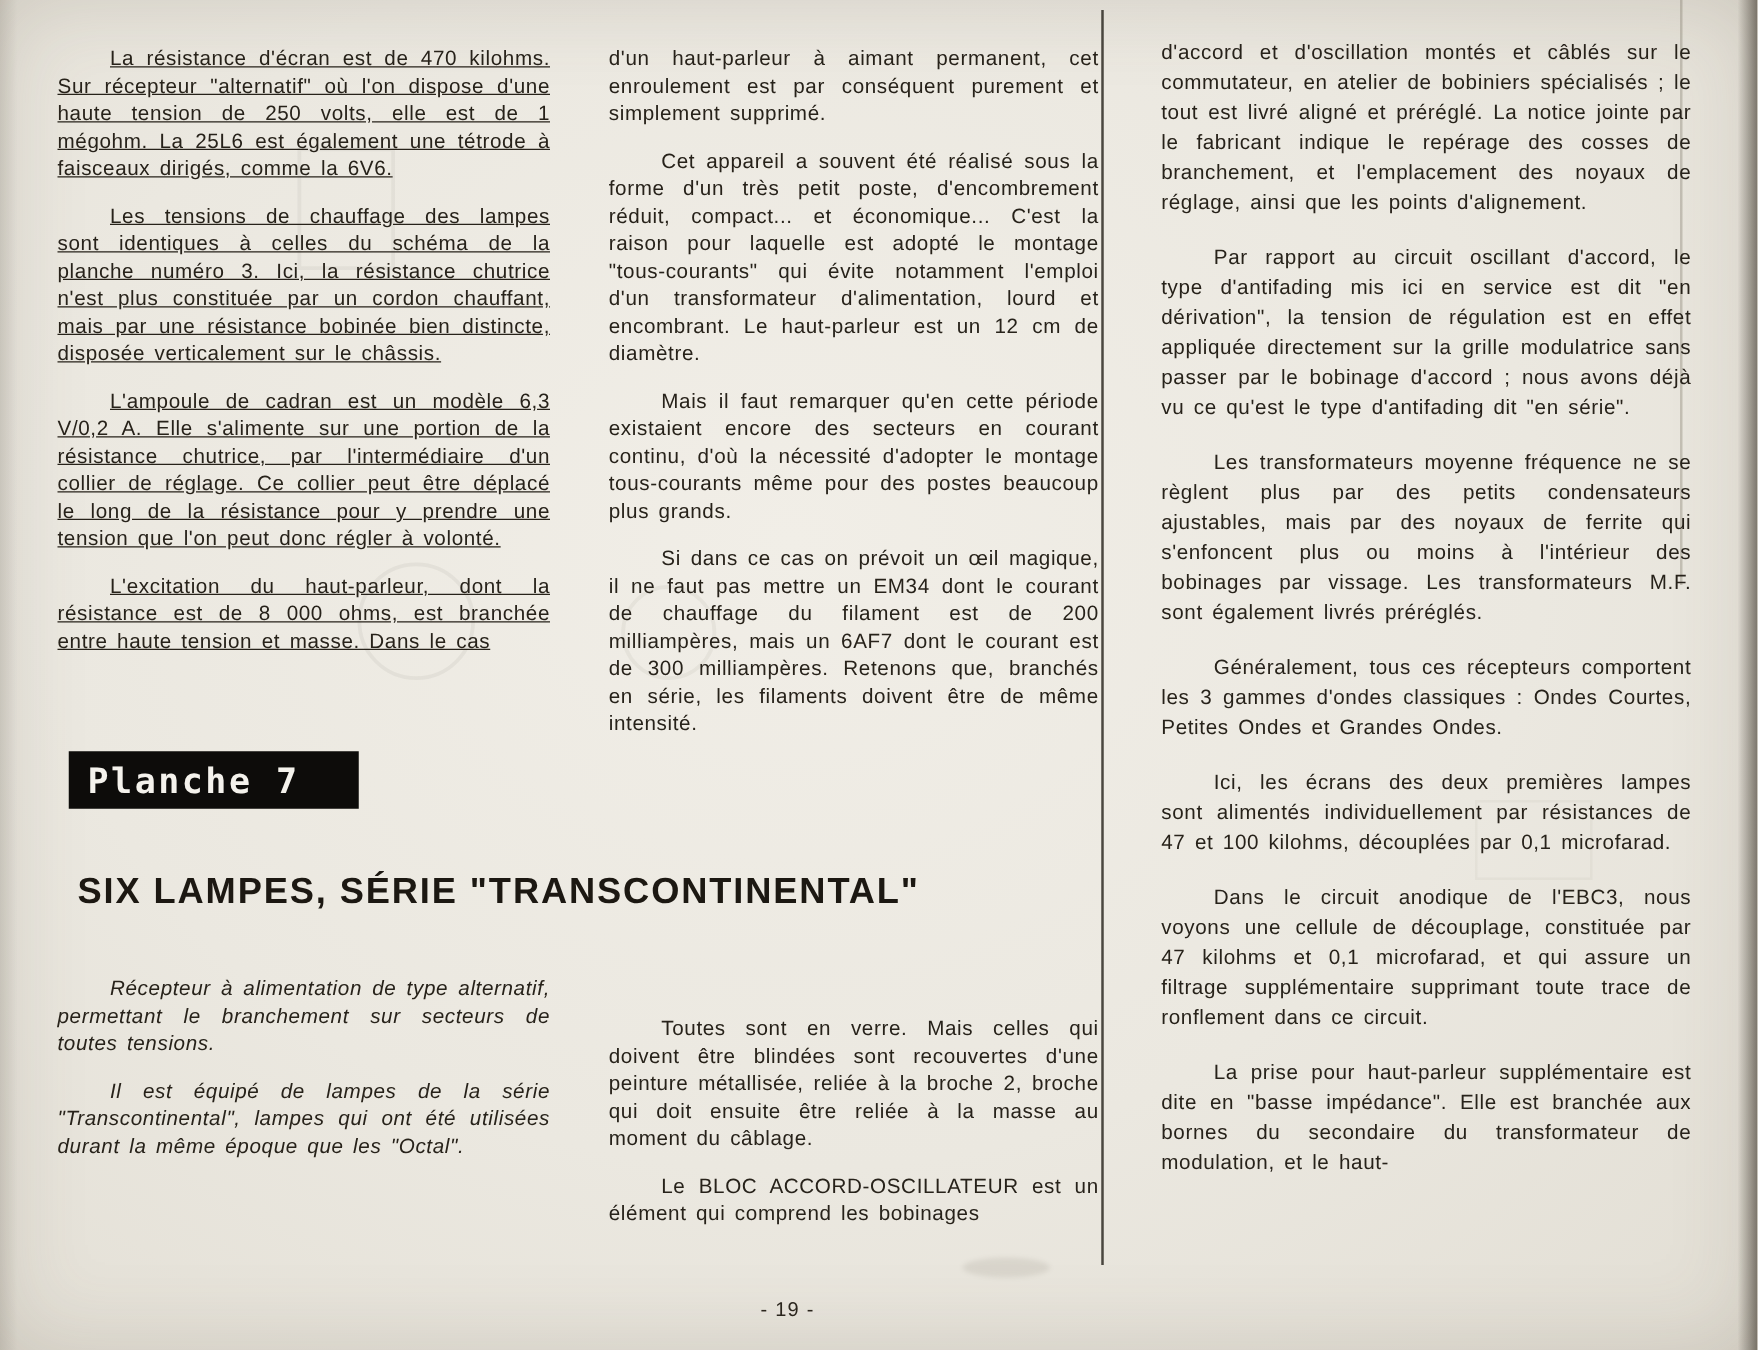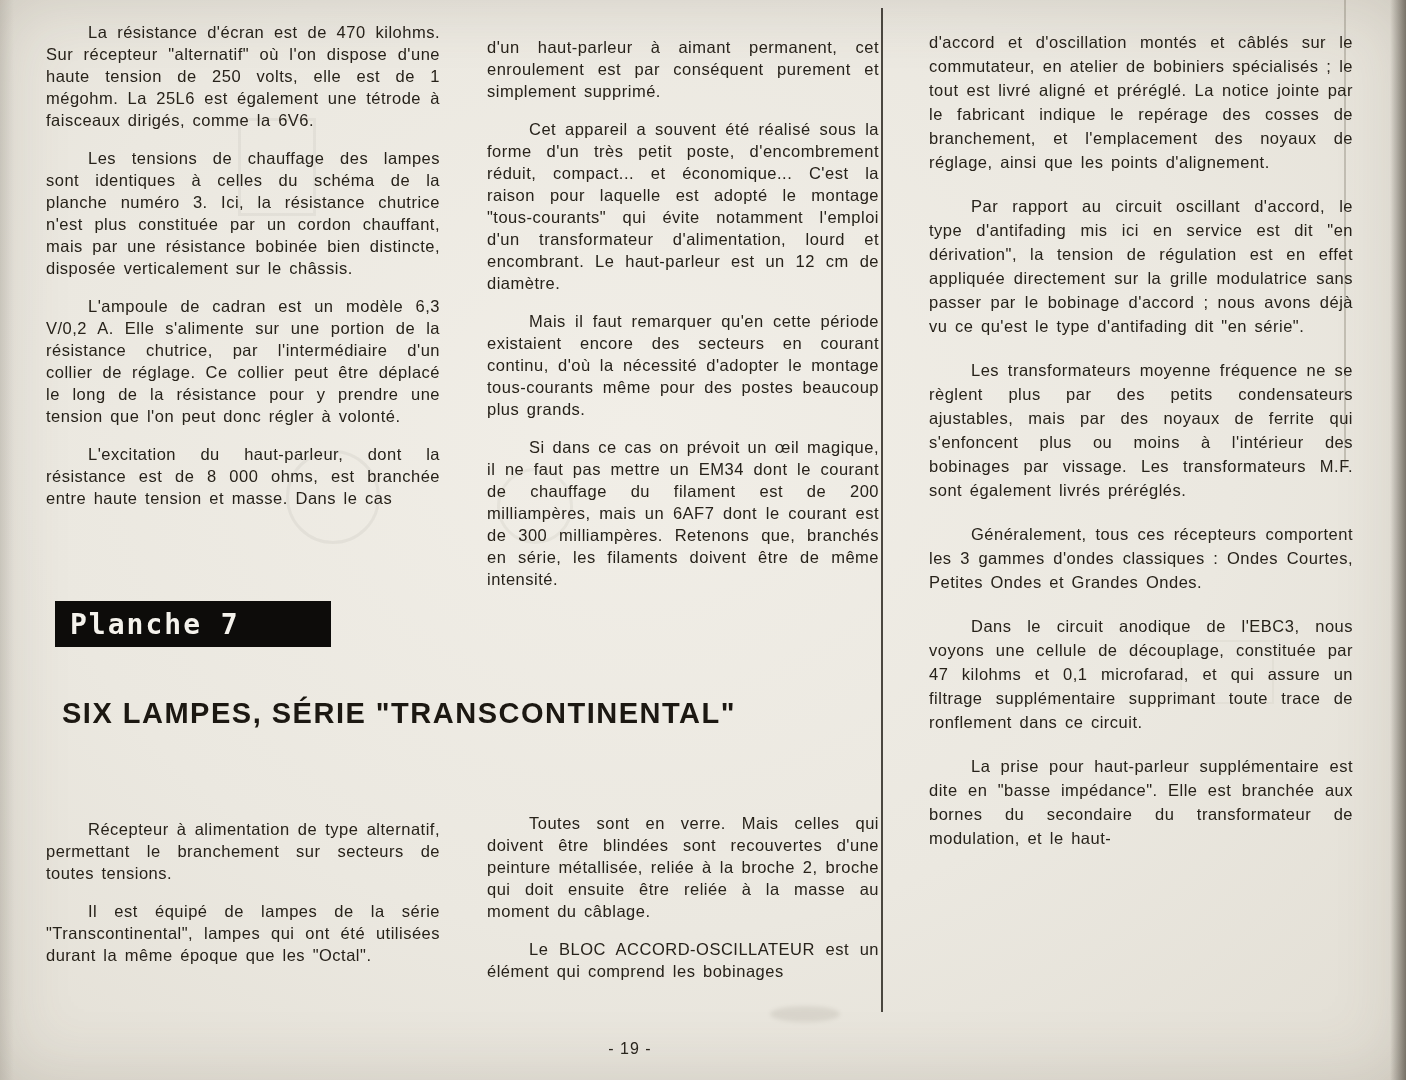--- a/index.html
+++ b/index.html
@@ -16,31 +16,31 @@
   }
   
   .col{
     position:absolute;text-align:justify;
     font-size:16.5px;line-height:22px;
     letter-spacing:0.5px;word-spacing:2.5px;
     color:#27221a;
   }
   .col p{margin:0 0 16px 0;text-indent:42px;}
   .col p.no-indent{text-indent:0;}
-  .col-left-top{left:46px;top:21px;width:394px;}
+  .col-left-top{left:46px;top:36px;width:394px;text-decoration:underline;}
   .col-mid-top{left:487px;top:36px;width:392px;}
   .col-right{left:929px;top:30px;width:424px;line-height:24px;}
   .col-right p{margin-bottom:20px;}
-  .col-left-bottom{left:46px;top:818px;width:394px;}
+  .col-left-bottom{left:46px;top:780px;width:394px;font-style:italic;}
   .col-mid-bottom{left:487px;top:812px;width:392px;}
   
   .divider{position:absolute;left:881px;top:8px;width:2px;height:1004px;background:#2e2a23;opacity:0.85;}
   
   .banner{
-    position:absolute;left:55px;top:601px;width:276px;height:46px;
+    position:absolute;left:55px;top:601px;width:232px;height:46px;
     background:#0d0c0a;color:#f4f2ec;
     display:flex;align-items:center;padding-left:15px;box-sizing:border-box;
     font-family:"DejaVu Sans Mono",monospace;font-weight:bold;font-size:28px;letter-spacing:2px;
   }
   
   .heading{
     position:absolute;left:62px;top:697px;width:818px;margin:0;
     font-size:29px;font-weight:bold;letter-spacing:1.5px;color:#1c1812;white-space:nowrap;
   }
   .page-number{
@@ -86,20 +86,21 @@
     <p>Cet appareil a souvent été réalisé sous la forme d'un très petit poste, d'encombrement réduit, compact... et économique... C'est la raison pour laquelle est adopté le montage "tous-courants" qui évite notamment l'emploi d'un transformateur d'alimentation, lourd et encombrant. Le haut-parleur est un 12 cm de diamètre.</p>
     <p>Mais il faut remarquer qu'en cette période existaient encore des secteurs en courant continu, d'où la nécessité d'adopter le montage tous-courants même pour des postes beaucoup plus grands.</p>
     <p>Si dans ce cas on prévoit un œil magique, il ne faut pas mettre un EM34 dont le courant de chauffage du filament est de 200 milliampères, mais un 6AF7 dont le courant est de 300 milliampères. Retenons que, branchés en série, les filaments doivent être de même intensité.</p>
   </section>
 
   <section class="col col-right">
     <p class="no-indent">d'accord et d'oscillation montés et câblés sur le commutateur, en atelier de bobiniers spécialisés ; le tout est livré aligné et préréglé. La notice jointe par le fabricant indique le repérage des cosses de branchement, et l'emplacement des noyaux de réglage, ainsi que les points d'alignement.</p>
     <p>Par rapport au circuit oscillant d'accord, le type d'antifading mis ici en service est dit "en dérivation", la tension de régulation est en effet appliquée directement sur la grille modulatrice sans passer par le bobinage d'accord ; nous avons déjà vu ce qu'est le type d'antifading dit "en série".</p>
     <p>Les transformateurs moyenne fréquence ne se règlent plus par des petits condensateurs ajustables, mais par des noyaux de ferrite qui s'enfoncent plus ou moins à l'intérieur des bobinages par vissage. Les transformateurs M.F. sont également livrés préréglés.</p>
     <p>Généralement, tous ces récepteurs comportent les 3 gammes d'ondes classiques : Ondes Courtes, Petites Ondes et Grandes Ondes.</p>
+    <p>Ici, les écrans des deux premières lampes sont alimentés individuellement par résistances de 47 et 100 kilohms, découplées par 0,1 microfarad.</p>
     <p>Dans le circuit anodique de l'EBC3, nous voyons une cellule de découplage, constituée par 47 kilohms et 0,1 microfarad, et qui assure un filtrage supplémentaire supprimant toute trace de ronflement dans ce circuit.</p>
     <p>La prise pour haut-parleur supplémentaire est dite en "basse impédance". Elle est branchée aux bornes du secondaire du transformateur de modulation, et le haut-</p>
   </section>
 
   <div class="banner">
     <span>Planche 7</span>
   </div>
 
   <h1 class="heading">SIX LAMPES, SÉRIE "TRANSCONTINENTAL"</h1>
 

